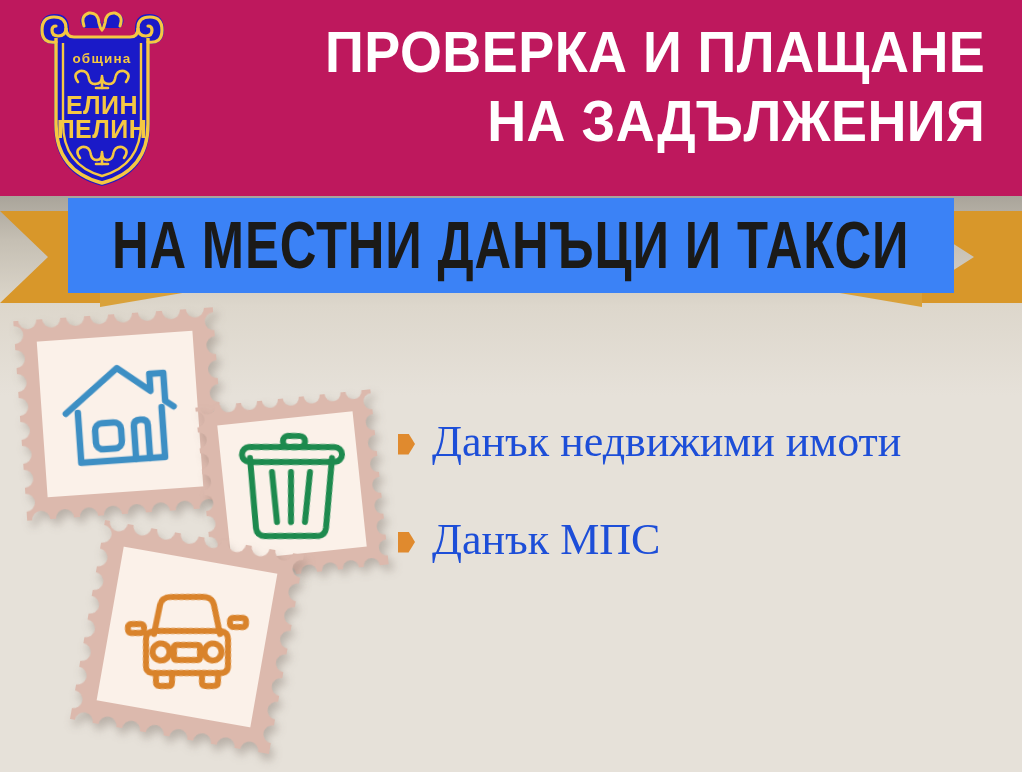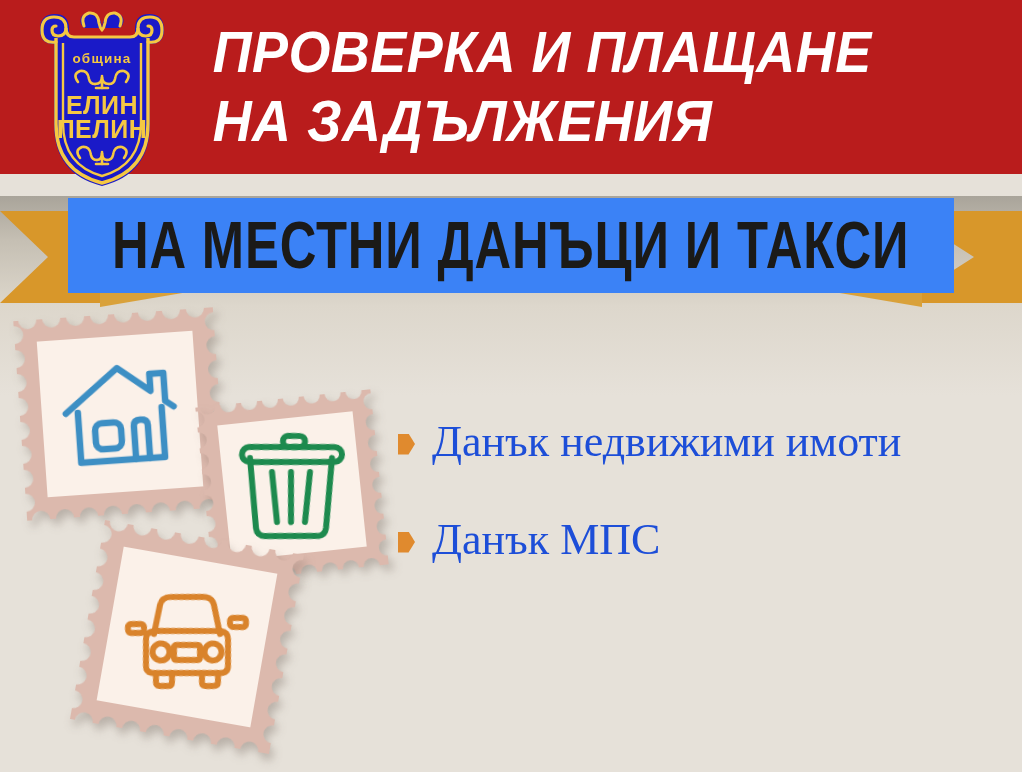--- a/index.html
+++ b/index.html
@@ -16,32 +16,31 @@
     overflow:hidden;
   }
   
   .bg-gradient{
     position:absolute;left:0;top:196px;width:1022px;height:200px;
     background:linear-gradient(180deg,#a9a49a 0%, #c5bfb3 22%, #ddd7cc 55%, #e6e1d9 100%);
     z-index:0;
   }
   
   .header{
-    position:absolute;left:0;top:0;width:1022px;height:174px;
-    background:#b91c1c;
+    position:absolute;left:0;top:0;width:1022px;height:196px;
+    background:#be185d;
     z-index:3;
   }
   .logo{
     position:absolute;left:22px;top:6px;width:160px;height:185px;
   }
   .title-wrap{
-    position:absolute;left:184px;top:17px;width:820px;
-    text-align:left;
+    position:absolute;left:194px;top:17px;width:820px;
+    text-align:right;
     color:#ffffff;
-    font-style:italic;
   }
   .title-line{
     font-family:"Liberation Sans", sans-serif;
     font-weight:bold;
     font-size:58px;
     line-height:69px;
     letter-spacing:0.5px;
     transform:scaleX(0.93);
     transform-origin:center;
     white-space:nowrap;

